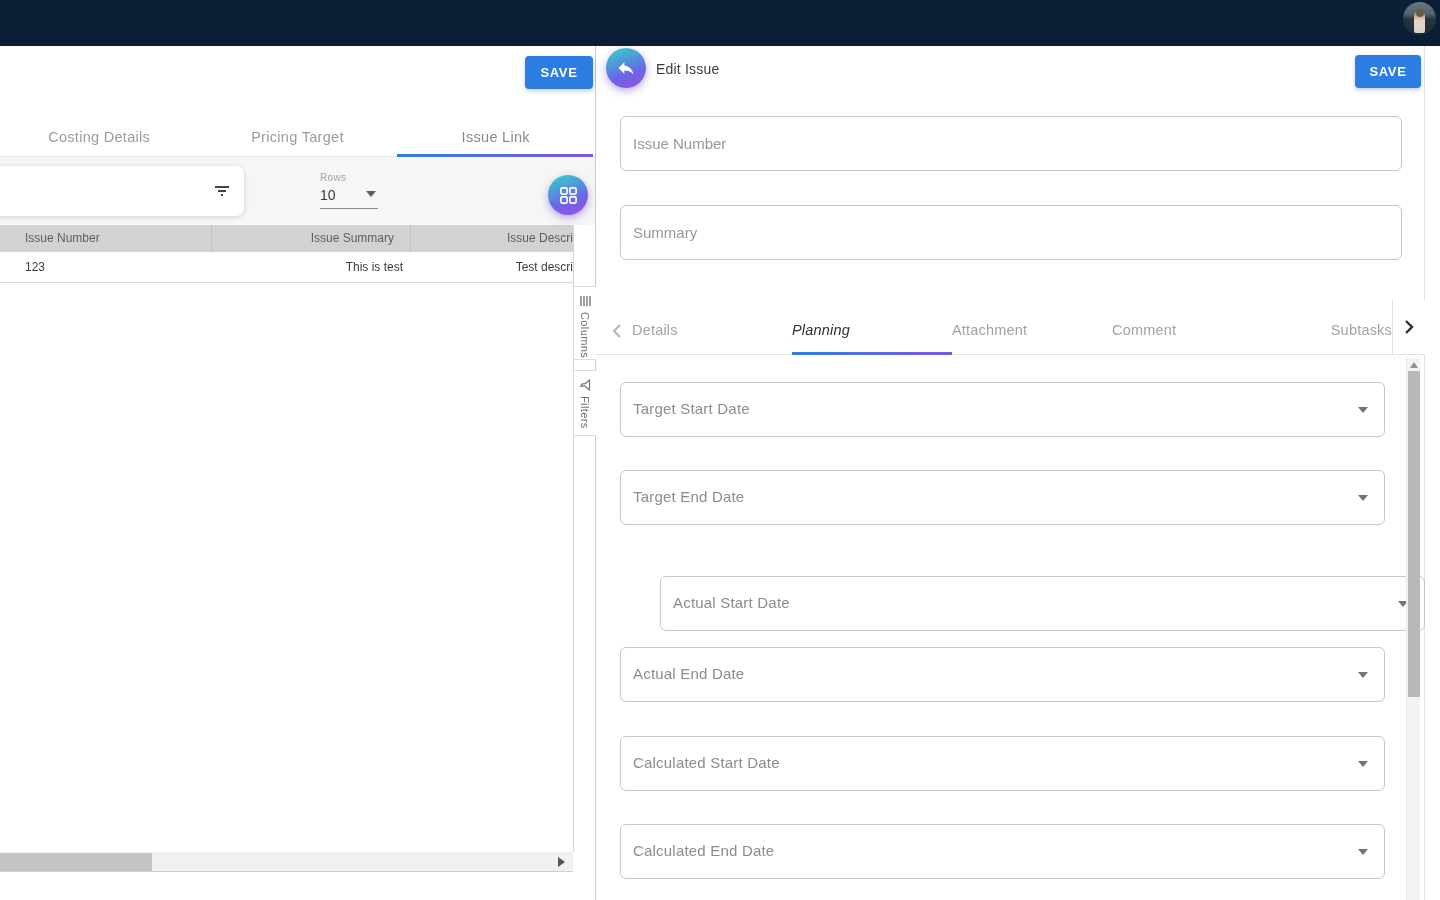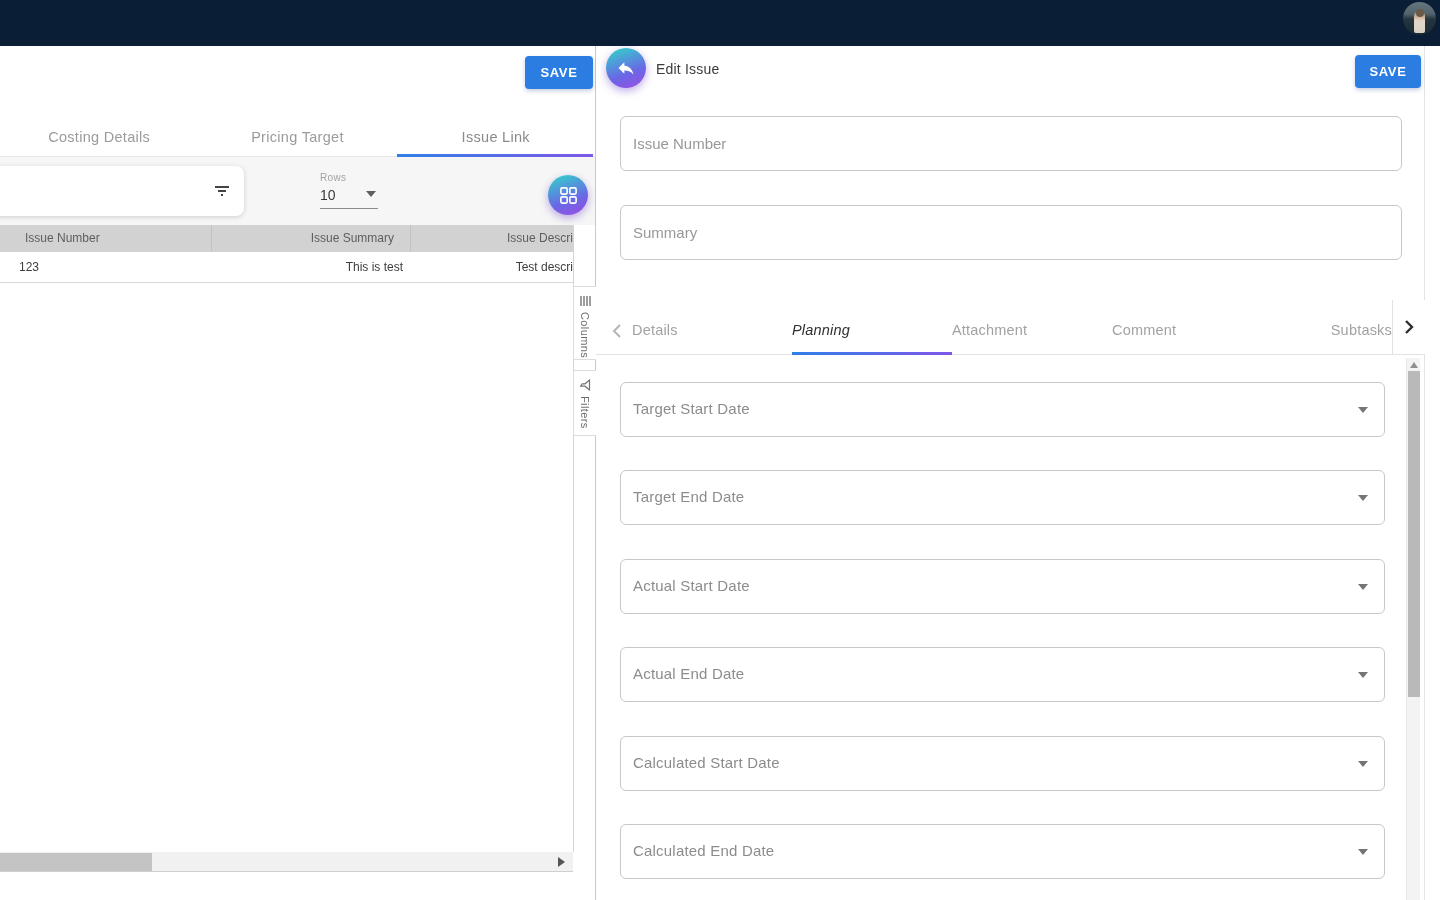--- a/index.html
+++ b/index.html
@@ -64,21 +64,21 @@
     cursor:pointer; }
 
   
   #grid-header { position:absolute; left:0; top:179px; width:573px; height:27px; background:#d2d2d2;
     display:flex; font-size:12px; color:#5e5e5e; align-items:center; }
   .hcell1 { width:212px; padding-left:25px; border-right:1px solid #c2c2c2; height:100%; line-height:27px; }
   .hcell2 { width:199px; text-align:right; padding-right:16px; border-right:1px solid #c2c2c2; height:100%; line-height:27px; }
   .hcell3 { width:162px; text-align:right; height:100%; line-height:27px; overflow:hidden; white-space:nowrap; }
   #grid-row { position:absolute; left:0; top:206px; width:573px; height:31px; background:#fff;
     border-bottom:1px solid #d8d8d8; display:flex; align-items:center; font-size:12px; color:#3d3d3d; cursor:pointer; }
-  .rcell1 { width:212px; padding-left:19px; }
+  .rcell1 { width:212px; padding-left:25px; }
   .rcell2 { width:199px; text-align:right; padding-right:8px; }
   .rcell3 { width:162px; text-align:right; overflow:hidden; white-space:nowrap; }
 
   
   #h-scrollbar { position:absolute; left:0; top:806px; width:573px; height:20px; background:#f1f1f1;
     border-bottom:1px solid #cfcfcf; }
   #h-thumb { position:absolute; left:0; top:1px; width:152px; height:18px; background:#c4c4c4; cursor:grab; }
   #h-arrow-right { position:absolute; right:8px; top:5px; width:0; height:0;
     border-top:5px solid transparent; border-bottom:5px solid transparent; border-left:7px solid #555;
     cursor:pointer; }
@@ -276,21 +276,21 @@
   </div>
 
   <div class="date-field" style="top:336px;">
     <span class="date-label">Target Start Date</span>
     <span class="date-caret"></span>
   </div>
   <div class="date-field" style="top:424px;">
     <span class="date-label">Target End Date</span>
     <span class="date-caret"></span>
   </div>
-  <div class="date-field" style="top:513px;">
+  <div class="date-field" style="top:530px;margin-left:40px;">
     <span class="date-label">Actual Start Date</span>
     <span class="date-caret"></span>
   </div>
   <div class="date-field" style="top:601px;">
     <span class="date-label">Actual End Date</span>
     <span class="date-caret"></span>
   </div>
   <div class="date-field" style="top:690px;">
     <span class="date-label">Calculated Start Date</span>
     <span class="date-caret"></span>

